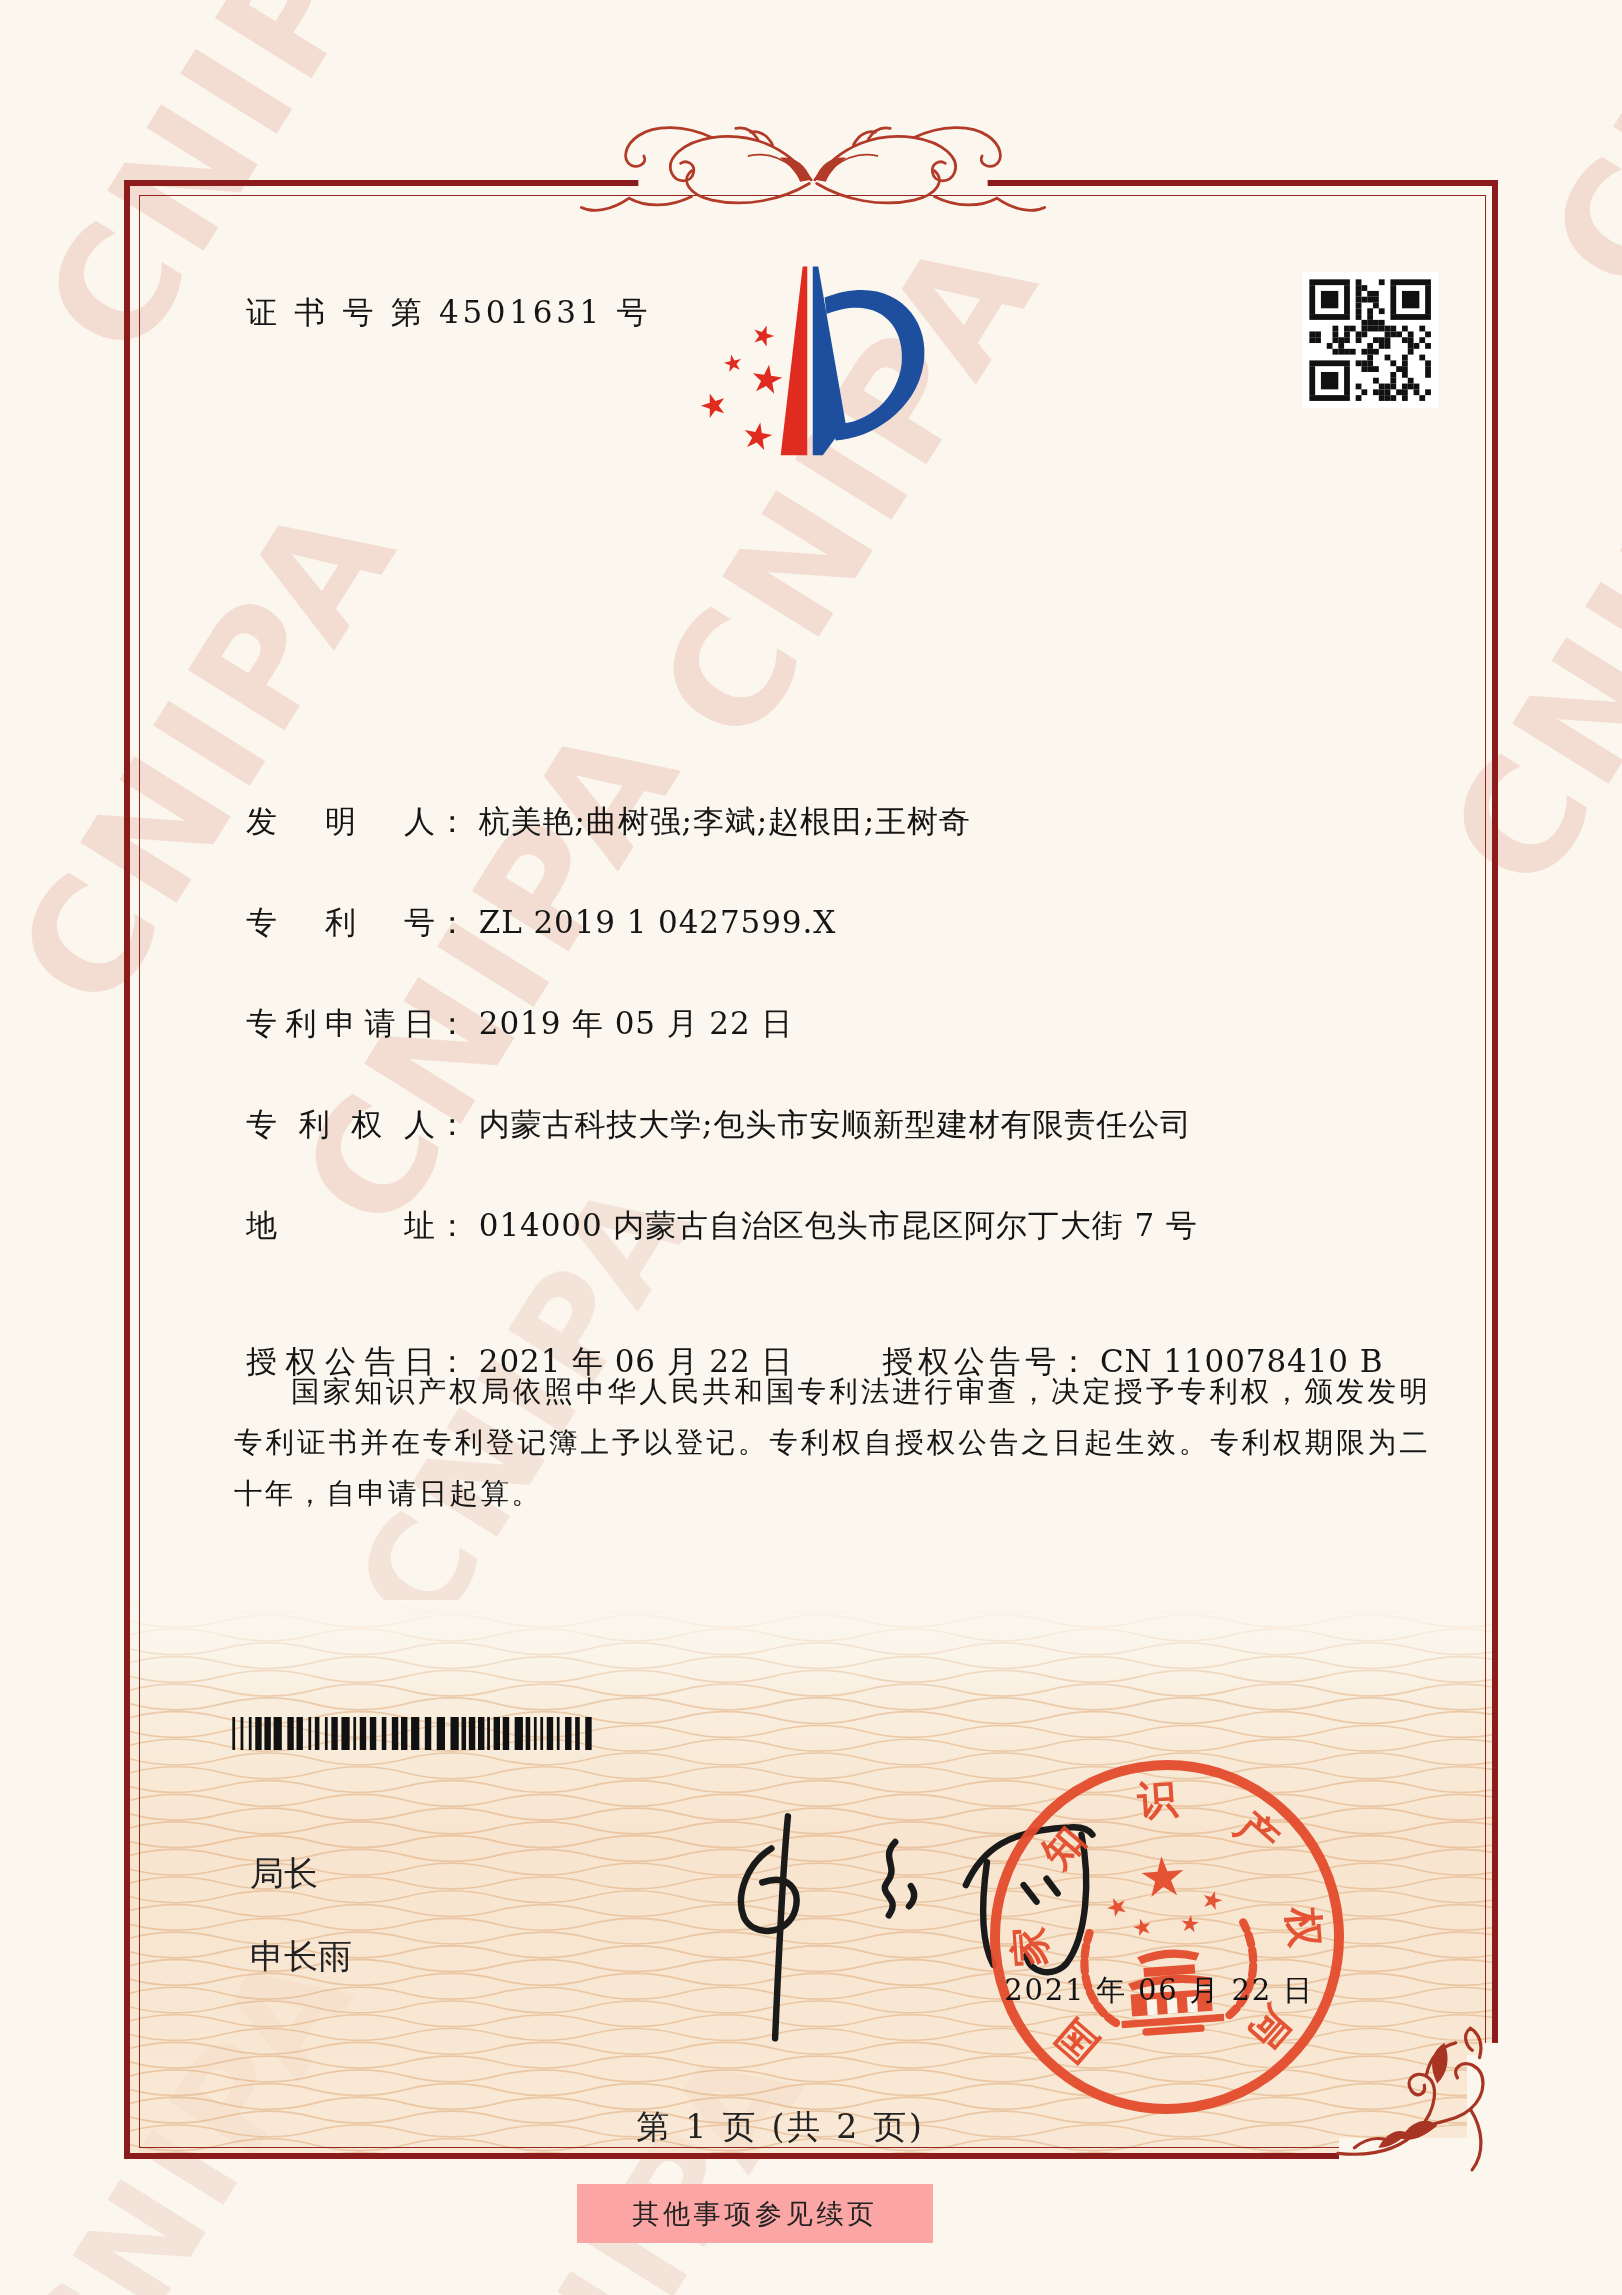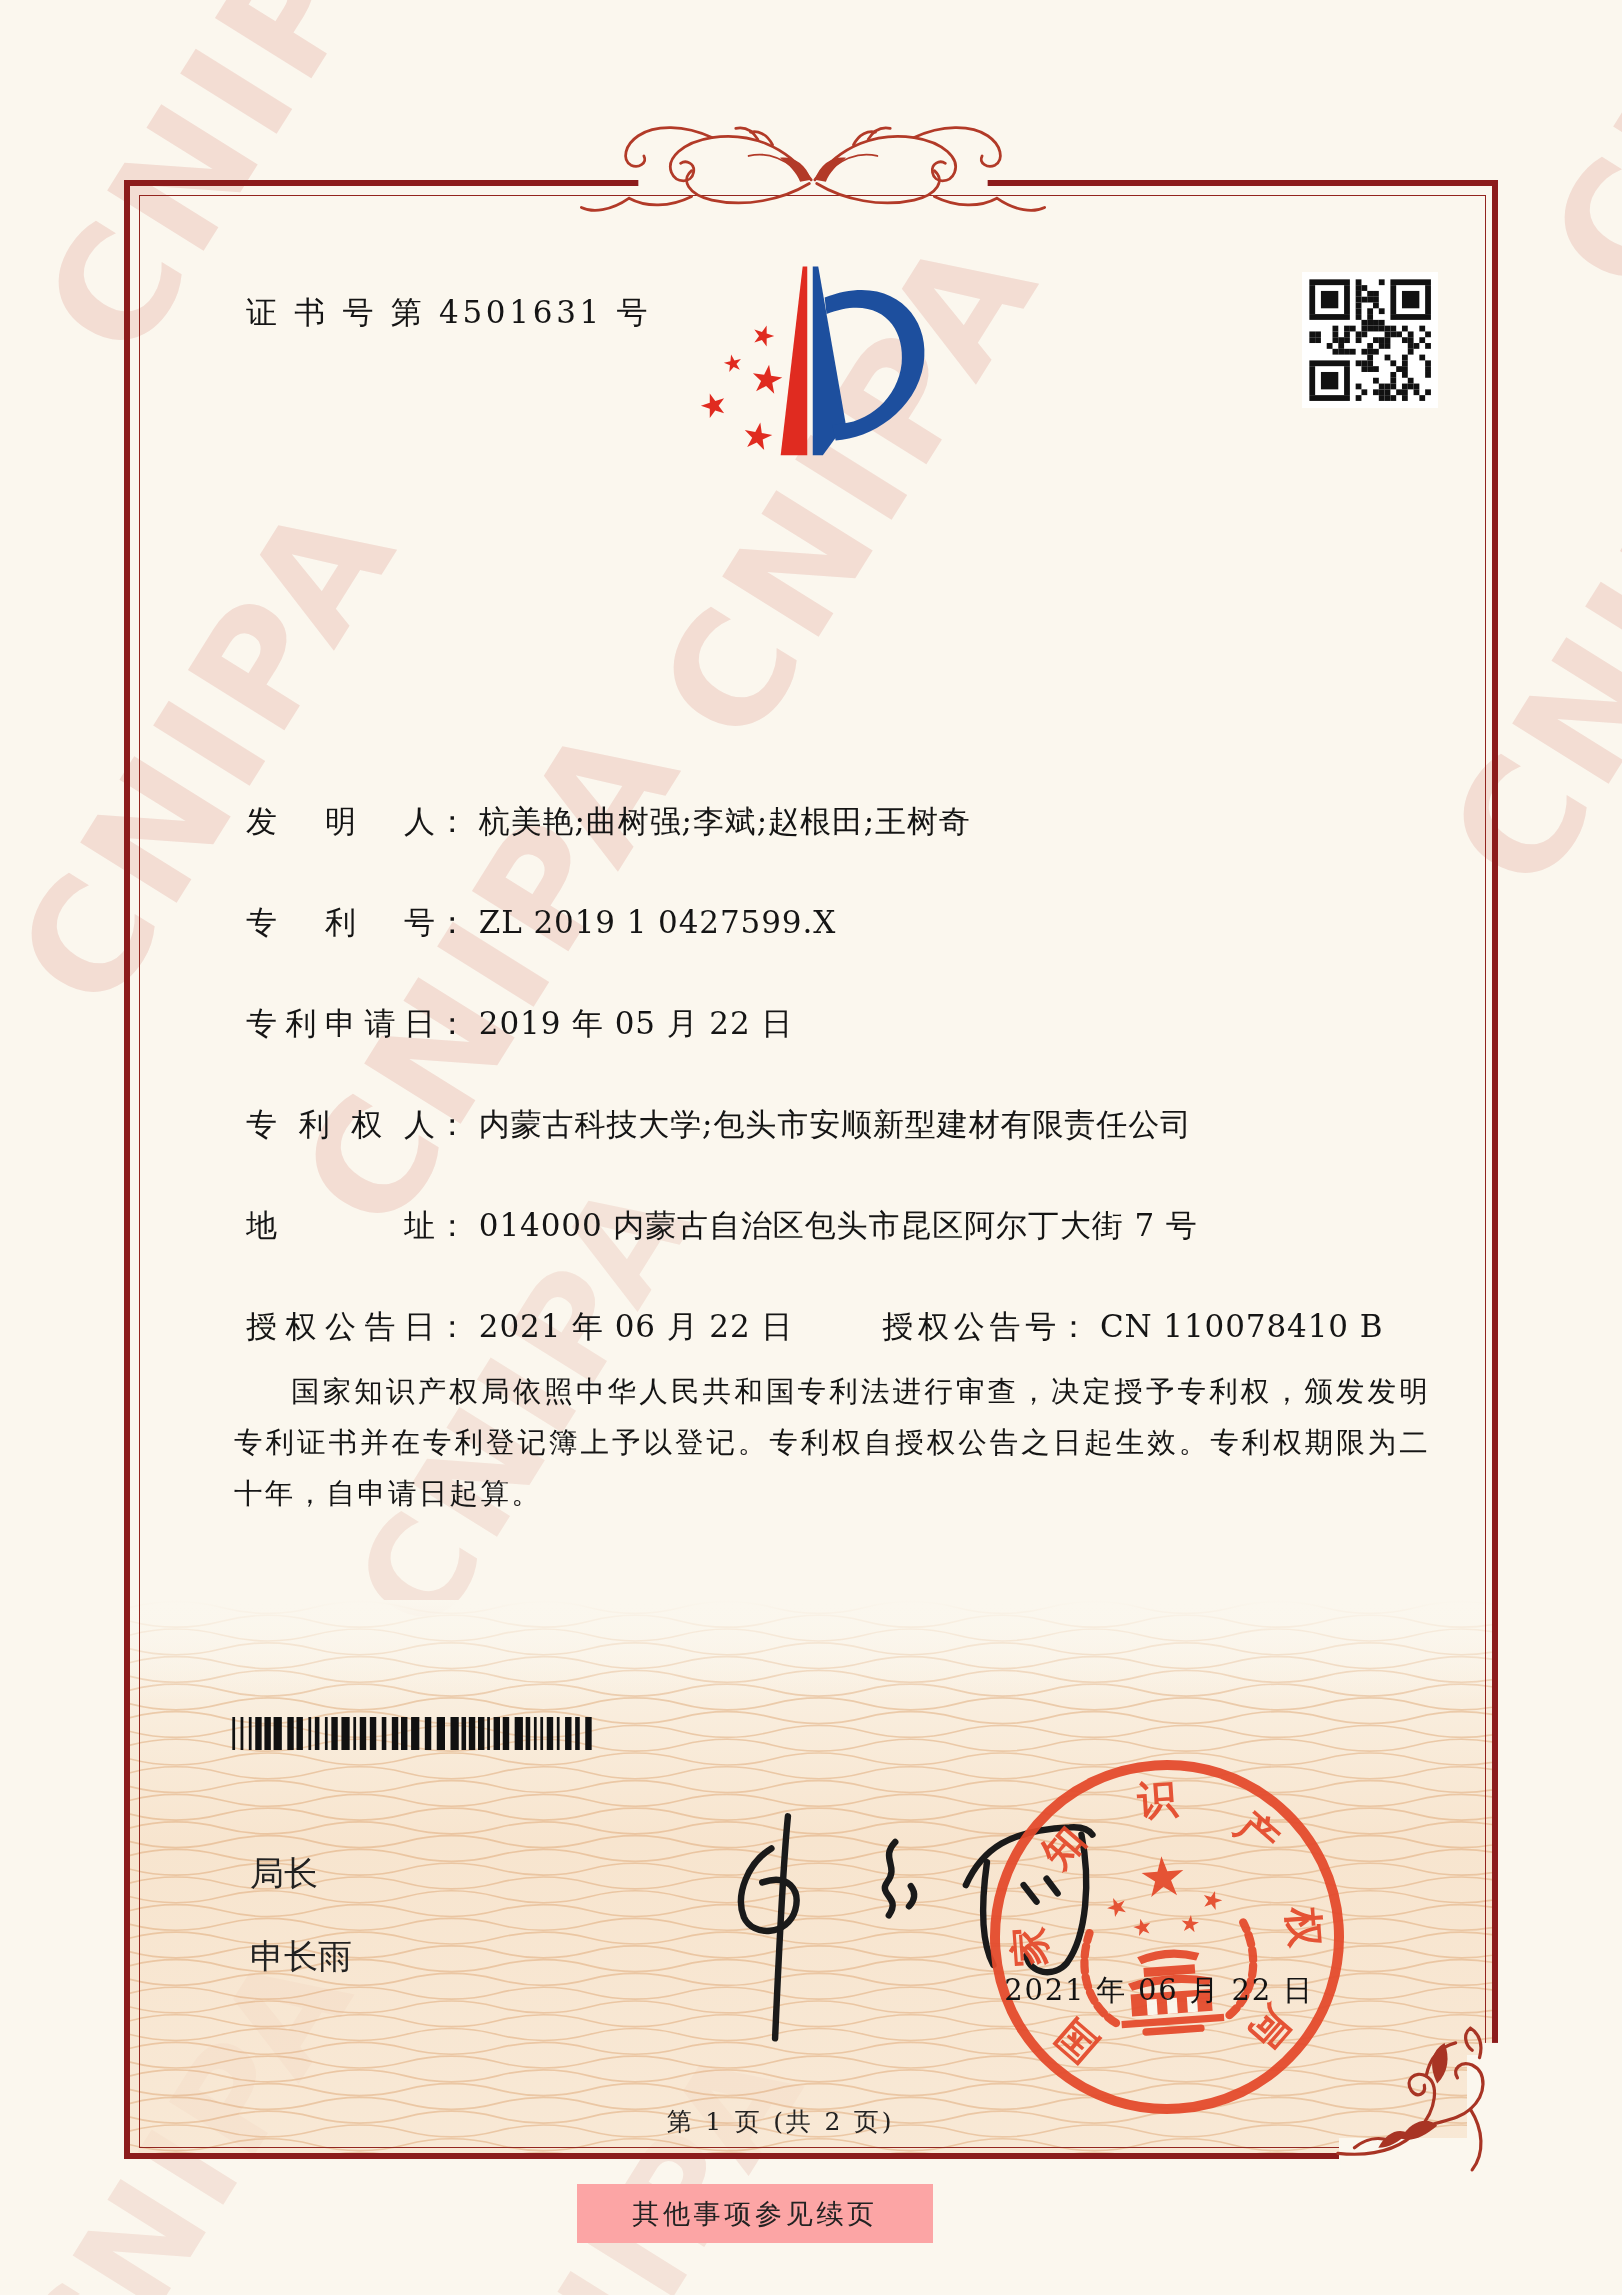--- a/index.html
+++ b/index.html
@@ -25,21 +25,21 @@
   .ornament{position:absolute;z-index:6;}
   
   .certno{position:absolute;z-index:7;left:246px;top:292px;font-size:31px;letter-spacing:3.7px;}
   .logo{position:absolute;z-index:7;left:678px;top:259px;width:275px;height:211px;}
   .qr{position:absolute;z-index:7;left:1302px;top:272px;width:136px;height:136px;background:#fff;}
   .title{position:absolute;z-index:7;left:124px;top:503px;width:1375px;text-align:center;
       font-size:70px;font-weight:700;letter-spacing:31px;text-indent:31px;color:#101010;}
   
   .row{position:absolute;z-index:7;left:246px;width:1231px;font-size:31px;white-space:nowrap;}
   .flabel{display:inline-block;width:189px;text-align:justify;text-align-last:justify;vertical-align:bottom;}
-  .flabel2{display:inline-block;width:174px;text-align:justify;text-align-last:justify;vertical-align:bottom;}
+  .flabel2{display:inline-block;width:174px;text-align:justify;text-align-last:justify;vertical-align:bottom;margin-top:35px;}
   .fcolon{display:inline-block;margin:0 11px 0 1.8px;}
   .fvalue{letter-spacing:0.9px;}
   
   .body-text{position:absolute;z-index:7;left:234px;top:1366px;width:1196px;
       font-size:28.5px;line-height:51px;letter-spacing:2.3px;text-align:justify;}
   .body-text p{margin:0 0 3.7px 0;text-indent:2em;}
   
   .barcode{position:absolute;z-index:7;left:232px;top:1717px;width:360px;height:33px;}
   .officer{position:absolute;z-index:7;left:250px;top:1851px;
       font-family:"DejaVu Sans","Liberation Sans",sans-serif;font-weight:400;font-size:34px;color:#222;}
@@ -48,21 +48,21 @@
   .seal{position:absolute;z-index:8;left:990px;top:1760px;width:354px;height:354px;
       transform:rotate(-4deg);opacity:0.94;}
   .seal-ring{position:absolute;left:0;top:0;width:354px;height:354px;border-radius:50%;
       border:10px solid #e44a2c;box-sizing:border-box;}
   .seal-char{position:absolute;left:50%;top:50%;width:44px;height:44px;margin:-22px 0 0 -22px;
       text-align:center;line-height:44px;font-size:40px;font-weight:700;color:#e44a2c;}
   .seal-emblem{position:absolute;left:50%;top:50%;width:220px;height:220px;margin:-112px 0 0 -110px;}
   .seal-date{position:absolute;z-index:9;left:1003px;top:1971px;width:312px;text-align:center;
       font-size:29px;letter-spacing:1.8px;color:#131313;}
   .pagefoot{position:absolute;z-index:7;left:0;top:2105px;width:1561px;text-align:center;
-      font-size:25px;letter-spacing:2.8px;color:#222;}
+      font-size:33px;letter-spacing:2.8px;color:#222;}
   .note{position:absolute;z-index:7;left:577px;top:2184px;width:356px;height:59px;background:#fca5a5;
       text-align:center;line-height:59px;font-size:27px;letter-spacing:3.7px;color:#222;}
 </style>
 </head>
 <body>
 
 <div class="page">
 
   <span class="wm" style="left:-46px;top:9.2px;">CNIPA</span>
   <span class="wm" style="left:1460px;top:-55px;">CNIPA</span>

